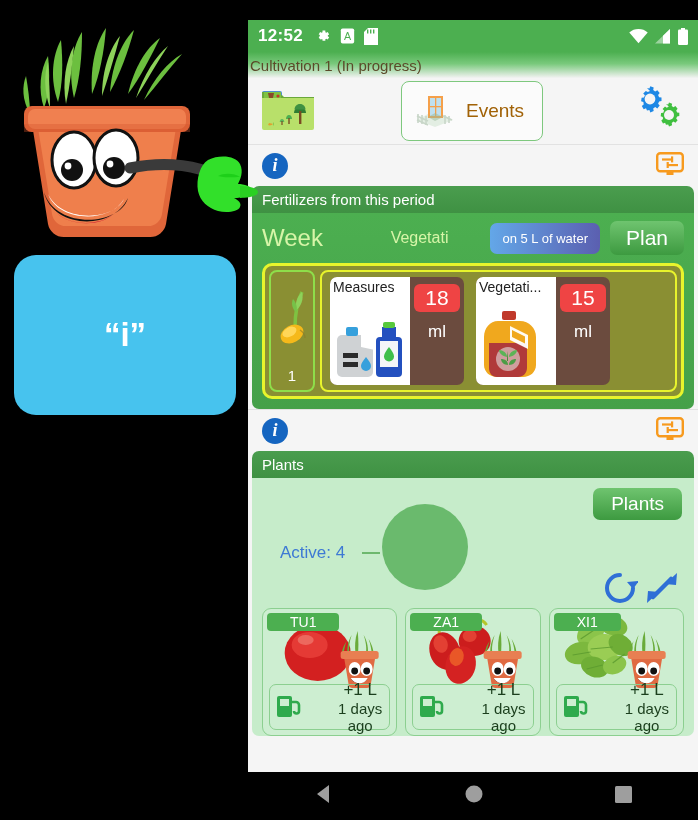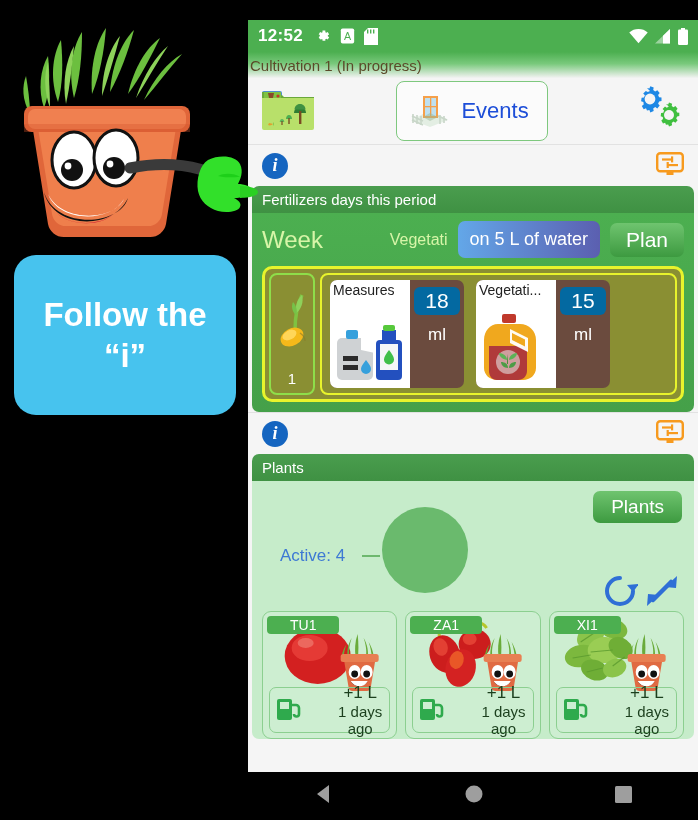--- a/index.html
+++ b/index.html
@@ -44,21 +44,21 @@
     display: flex; align-items: center; padding: 0 12px;
     position: relative;
   }
   .tb-spacer { flex: 1; }
   .events-btn {
     display: flex; align-items: center; gap: 10px;
     border: 1.5px solid #7ec87e; border-radius: 8px;
     background: #fbfbfb;
     padding: 8px 18px 8px 12px;
   }
-  .events-btn .lbl { color: #1d4ed8; font-size: 22px; }
+  .events-btn .lbl { color: #a16207; font-size: 19px; }
 
   
   .inforow {
     height: 42px; background: #f5f5f5;
     display: flex; align-items: center;
     padding: 0 14px; border-top: 1px solid #e2e2e2;
   }
   .inforow .sp { flex: 1; }
   .icirc {
     width: 26px; height: 26px; border-radius: 50%;
@@ -79,22 +79,22 @@
   #fert-card .card-body {
     background: linear-gradient(to bottom,#4caf50,#45a049);
     padding: 8px 10px 10px 10px;
   }
   .fert-ctrl { display: flex; align-items: center; gap: 10px; }
   .fert-ctrl .week { color: #d7f5a8; font-size: 24px; }
   .fert-ctrl .sp { flex: 1; }
   .fert-ctrl .measures { color: #d7f5a8; font-size: 16px; }
   .btn-water {
     background: linear-gradient(to right,#63a7e8,#5b5fb0);
-    color: #fff; font-size: 18px; border-radius: 7px;
-    padding: 8px 12px; white-space: nowrap;
+    color: #fff; font-size: 13px; border-radius: 7px;
+    padding: 8px 12px; white-space: nowrap; margin-left: 32px;
   }
   .btn-plan {
     background: linear-gradient(to bottom,#6fc46f,#3d9a40);
     color: #fff; font-size: 21px; border-radius: 7px;
     padding: 5px 16px;
   }
 
   #fert-strip {
     margin: 8px 0 0 0;
     border: 3px solid #e8f42c;
@@ -127,21 +127,21 @@
   .fi-left .nm {
     position: absolute; top: 2px; left: 3px; right: 2px;
     font-size: 14px; color: #222; white-space: nowrap; overflow: hidden;
   }
   .fi-left .img { position: absolute; bottom: 4px; left: 0; right: 0; height: 70px; }
   .fi-right {
     width: 54px; display: flex; flex-direction: column;
     align-items: center; padding-top: 7px;
   }
   .fi-right .qty {
-    background: #0369a1; color: #fff; font-size: 21px;
+    background: #ef4444; color: #fff; font-size: 21px;
     border-radius: 6px; padding: 2px 11px;
   }
   .fi-right .unit { color: #fff; font-size: 17px; margin-top: 10px; }
 
   
   #plants-card .card-body {
     background: #c6ecca; padding: 8px 10px 0 10px;
     position: relative; height: 258px;
   }
   .plants-btn {
@@ -333,21 +333,21 @@
           <rect x="6" y="6.4" width="11" height="2.2" fill="#f79a1e"></rect>
           <rect x="15" y="4.4" width="2.2" height="6" fill="#f79a1e"></rect>
           <rect x="11" y="12" width="11" height="2.2" fill="#f79a1e"></rect>
           <rect x="10.6" y="10" width="2.2" height="6" fill="#f79a1e"></rect>
           <rect x="10.5" y="20" width="7" height="3" fill="#f79a1e"></rect>
         </svg>
       </span>
     </div>
 
     <div class="card" id="fert-card">
-      <div class="card-head">Fertilizers days this period</div>
+      <div class="card-head">Fertilizers from this period</div>
       <div class="card-body">
         <div class="fert-ctrl">
           <span class="week">Week</span>
           <span class="sp"></span>
           <span class="measures">Vegetati</span>
           <span class="btn-water">on 5 L of water</span>
           <span class="btn-plan">Plan</span>
         </div>
 
         <div id="fert-strip">
@@ -677,17 +677,16 @@
 
       <g>
         <path fill="#32e02a" d="M206 132c12-6 28-4 32 4 4 8 0 16-2 20 6 0 14 2 14 7 0 5-10 7-18 7 4 2 8 5 6 9-2 5-14 6-22 4-10-3-18-10-20-20-2-12 2-26 10-31z"></path>
         <path fill="#0fc40f" d="M216 148c6-3 16-3 22 1-6 0-16 1-22-1z" opacity="0.6"></path>
         <path fill="#2ad022" d="M238 158c8 0 18 2 18 6 0 4-10 6-18 6z"></path>
       </g>
     </svg>
   </div>
 
   <div id="bubble">
-    <span>Follow the</span>
     <span>“i”</span>
   </div>
 
 </div>
 
 </body></html>

